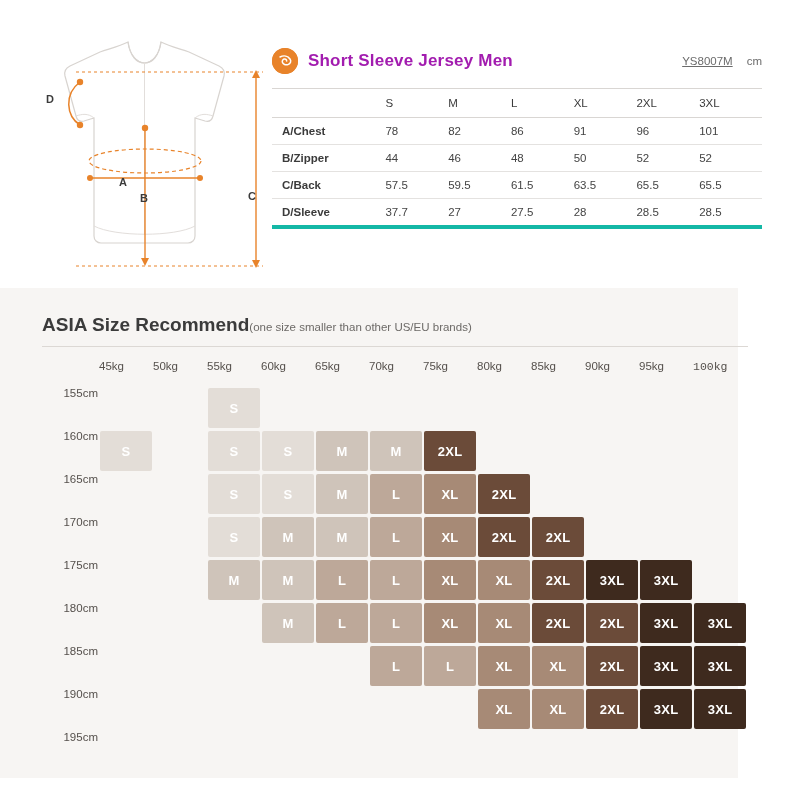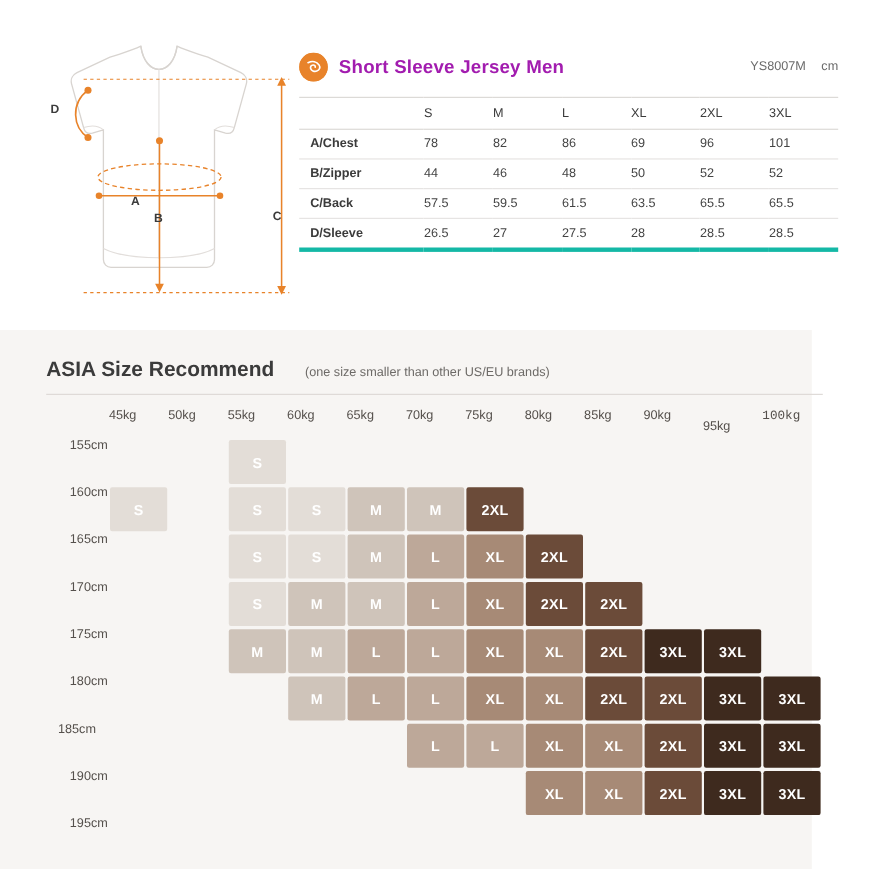--- a/index.html
+++ b/index.html
@@ -61,20 +61,21 @@
     font-size: 17px;
     font-weight: bold;
     color: #a21caf;
     letter-spacing: .2px;
   }
   .spec-code {
     margin-left: auto;
     font-size: 11.5px;
     color: #6b6b6b;
     padding-right: 14px;
+    text-decoration: underline;
   }
   .spec-unit {
     font-size: 11.5px;
     color: #6b6b6b;
   }
   table.spec {
     border-collapse: collapse;
     width: 490px;
     font-size: 11.5px;
   }
@@ -98,41 +99,41 @@
     color: #3b3b3b;
     width: 112px;
     padding-left: 10px;
   }
   table.spec .c { width: 69px; }
 
   
   .bottom-section {
     position: absolute;
     left: 0;
-    top: 300px;
+    top: 288px;
     width: 738px;
     height: 490px;
     background: #f7f5f3;
   }
   .asia-head {
     position: absolute;
     left: 42px;
     top: 26px;
     display: flex;
     align-items: baseline;
   }
   .asia-title {
     font-size: 19px;
     font-weight: bold;
     color: #3b3b3b;
   }
   .asia-sub {
     font-size: 11.5px;
     color: #6d6a67;
-    margin-left: 28px;
+    margin-left: 0;
   }
   .hrule {
     position: absolute;
     left: 42px;
     top: 58px;
     width: 706px;
     height: 1px;
     background: #dcd8d4;
   }
 
@@ -262,21 +263,21 @@
           <th class="c">2XL</th>
           <th class="c">3XL</th>
         </tr>
       </thead>
       <tbody>
         <tr>
           <td class="rowlab">A/Chest</td>
           <td>78</td>
           <td>82</td>
           <td>86</td>
-          <td>69</td>
+          <td>91</td>
           <td>96</td>
           <td>101</td>
         </tr>
         <tr>
           <td class="rowlab">B/Zipper</td>
           <td>44</td>
           <td>46</td>
           <td>48</td>
           <td>50</td>
           <td>52</td>
@@ -286,21 +287,21 @@
           <td class="rowlab">C/Back</td>
           <td>57.5</td>
           <td>59.5</td>
           <td>61.5</td>
           <td>63.5</td>
           <td>65.5</td>
           <td>65.5</td>
         </tr>
         <tr>
           <td class="rowlab">D/Sleeve</td>
-          <td>26.5</td>
+          <td>37.7</td>
           <td>27</td>
           <td>27.5</td>
           <td>28</td>
           <td>28.5</td>
           <td>28.5</td>
         </tr>
       </tbody>
     </table>
   </div>
 </div>
@@ -317,29 +318,29 @@
   <div class="wcol" style="left: 57px;">45kg</div>
       <div class="wcol" style="left: 111px;">50kg</div>
       <div class="wcol" style="left: 165px;">55kg</div>
       <div class="wcol" style="left: 219px;">60kg</div>
       <div class="wcol" style="left: 273px;">65kg</div>
       <div class="wcol" style="left: 327px;">70kg</div>
       <div class="wcol" style="left: 381px;">75kg</div>
       <div class="wcol" style="left: 435px;">80kg</div>
       <div class="wcol" style="left: 489px;">85kg</div>
       <div class="wcol" style="left: 543px;">90kg</div>
-      <div class="wcol" style="left: 597px; margin-top: 10px;">95kg</div>
+      <div class="wcol" style="left: 597px;">95kg</div>
       <div class="wcol" style="left: 651px; font-family: Liberation Mono, monospace;">100kg</div>
       <div class="hrow" style="top: 33px;">155cm</div>
       <div class="hrow" style="top: 76px;">160cm</div>
       <div class="hrow" style="top: 119px;">165cm</div>
       <div class="hrow" style="top: 162px;">170cm</div>
       <div class="hrow" style="top: 205px;">175cm</div>
       <div class="hrow" style="top: 248px;">180cm</div>
-      <div class="hrow" style="top: 291px; text-align: center;">185cm</div>
+      <div class="hrow" style="top: 291px;">185cm</div>
       <div class="hrow" style="top: 334px;">190cm</div>
       <div class="hrow" style="top: 377px;">195cm</div>
       <div class="cell" style="left: 166px; top: 34px; background: rgb(227, 221, 215);">S</div>
       <div class="cell" style="left: 58px; top: 77px; background: rgb(227, 221, 215);">S</div>
       <div class="cell" style="left: 166px; top: 77px; background: rgb(227, 221, 215);">S</div>
       <div class="cell" style="left: 220px; top: 77px; background: rgb(227, 221, 215);">S</div>
       <div class="cell" style="left: 274px; top: 77px; background: rgb(207, 196, 186);">M</div>
       <div class="cell" style="left: 328px; top: 77px; background: rgb(207, 196, 186);">M</div>
       <div class="cell" style="left: 382px; top: 77px; background: rgb(107, 75, 57);">2XL</div>
       <div class="cell" style="left: 166px; top: 120px; background: rgb(227, 221, 215);">S</div>

